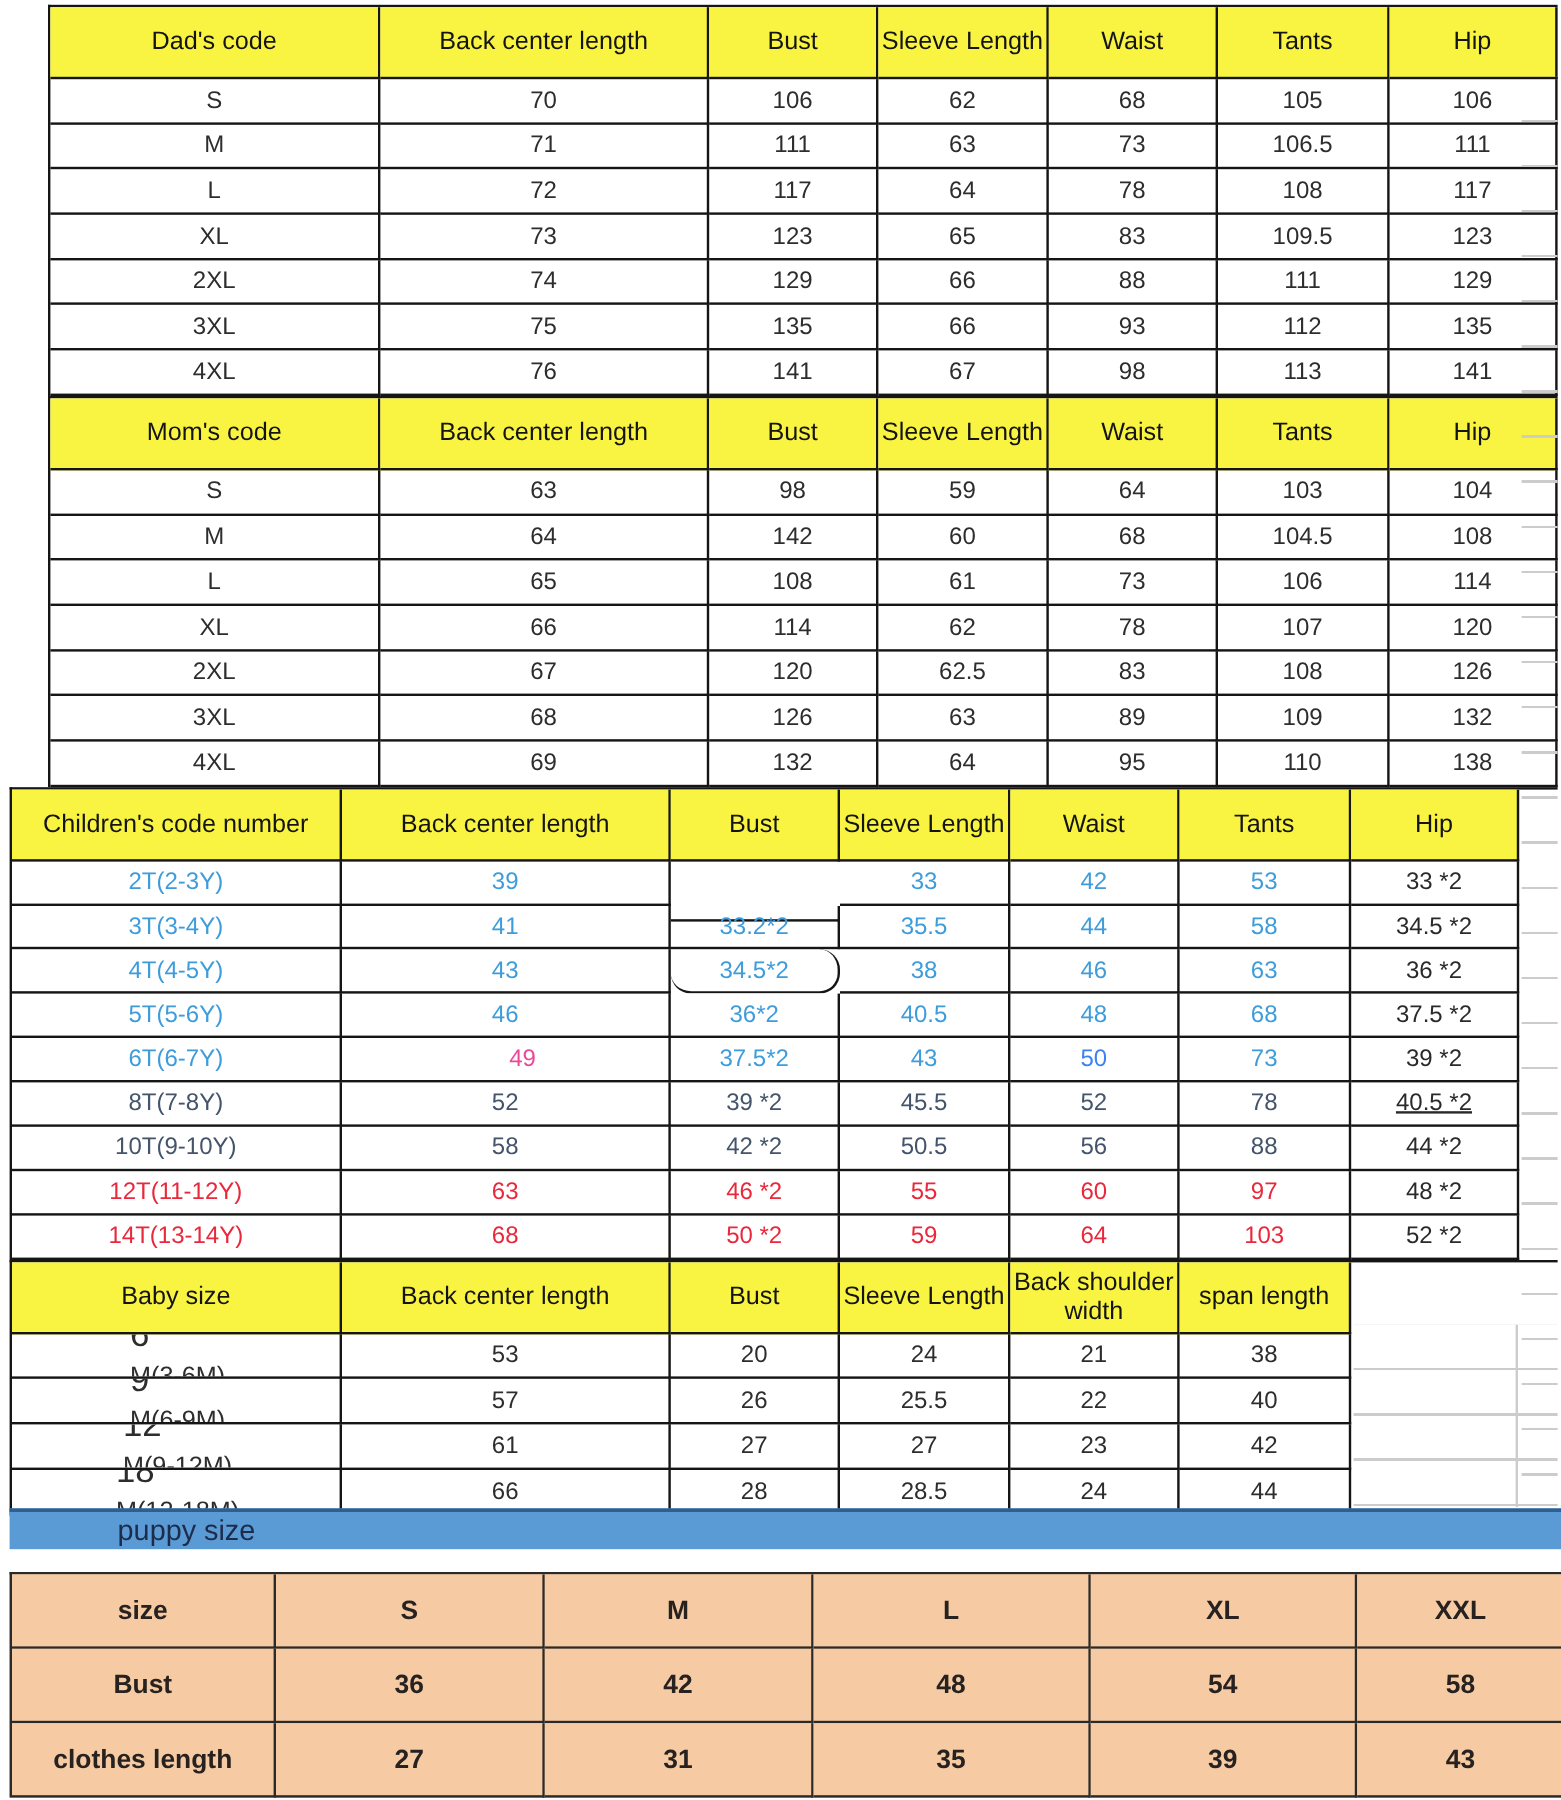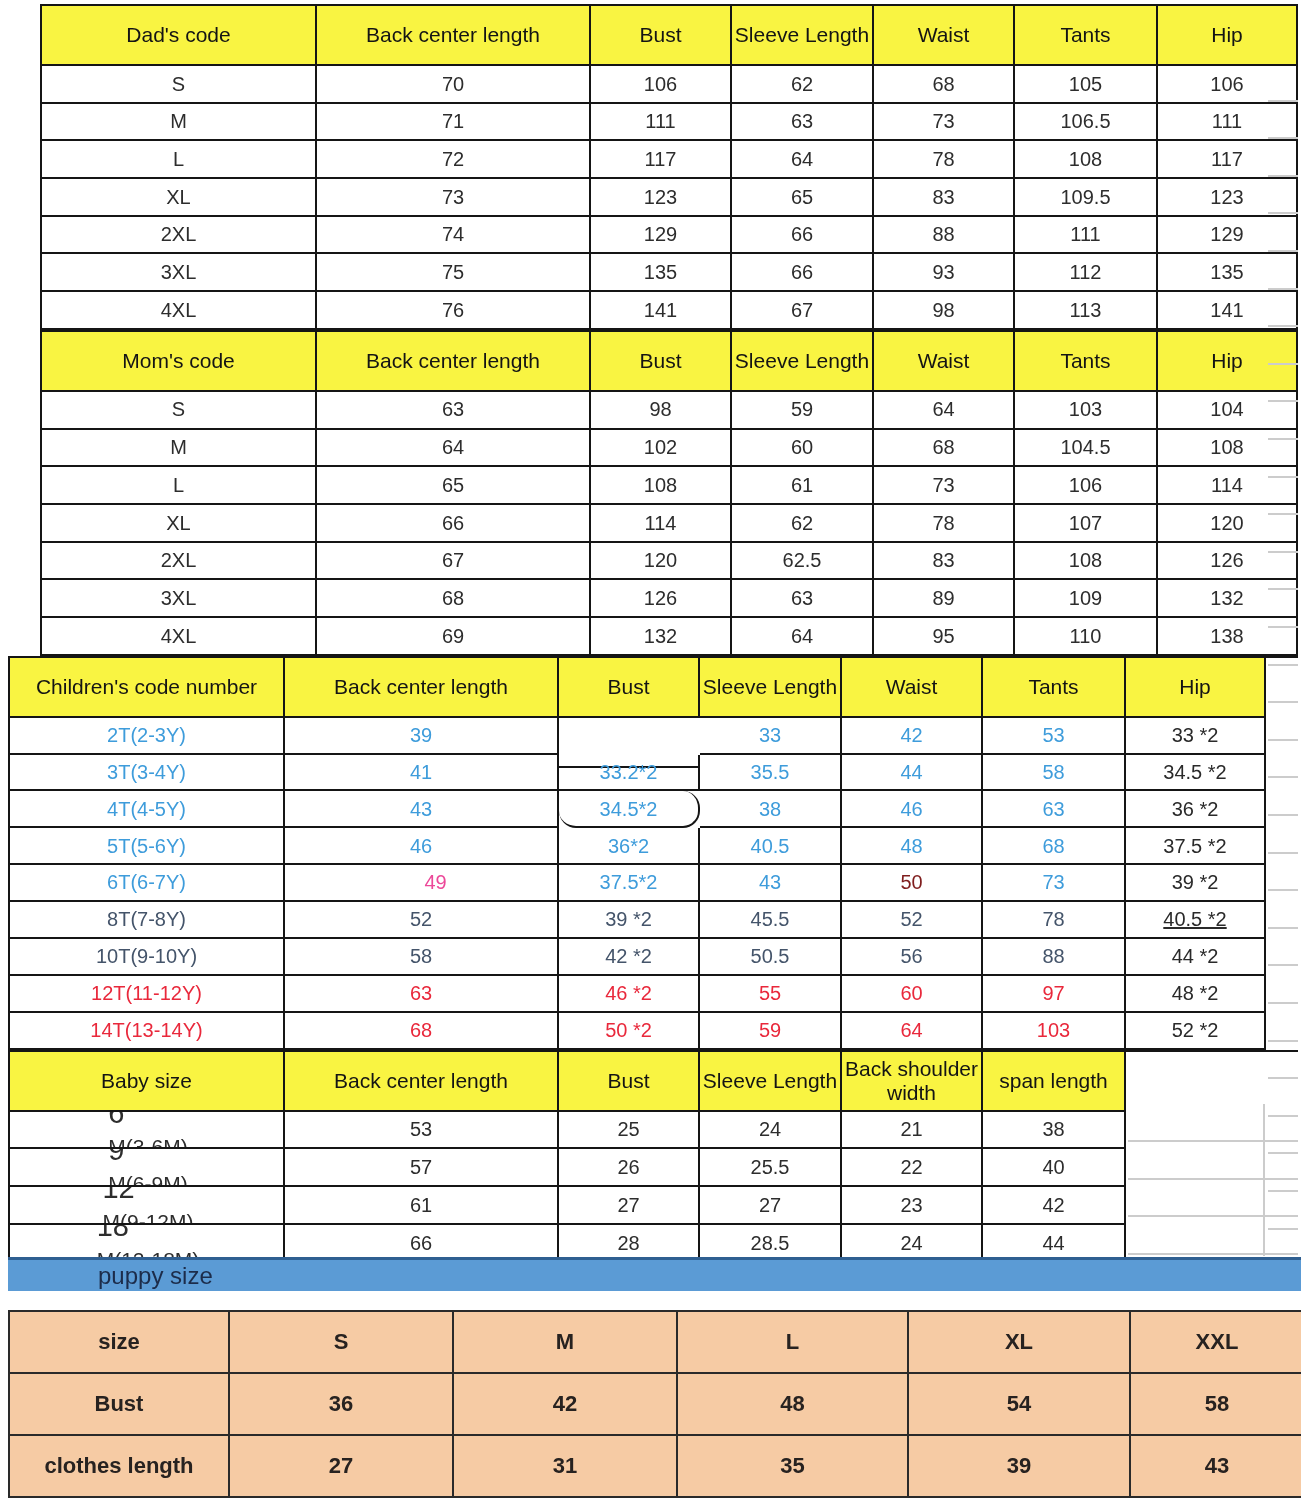--- a/index.html
+++ b/index.html
@@ -160,21 +160,21 @@
         <div class="cell th">Hip</div>
         <div class="cell">S</div>
         <div class="cell">63</div>
         <div class="cell">98</div>
         <div class="cell">59</div>
         <div class="cell">64</div>
         <div class="cell">103</div>
         <div class="cell">104</div>
         <div class="cell">M</div>
         <div class="cell">64</div>
-        <div class="cell">102</div>
+        <div class="cell">142</div>
         <div class="cell">60</div>
         <div class="cell">68</div>
         <div class="cell">104.5</div>
         <div class="cell">108</div>
         <div class="cell">L</div>
         <div class="cell">65</div>
         <div class="cell">108</div>
         <div class="cell">61</div>
         <div class="cell">73</div>
         <div class="cell">106</div>
@@ -241,21 +241,21 @@
         <div class="cell" style="color: rgb(62, 156, 219);">46</div>
         <div class="cell" style="color: rgb(62, 156, 219);">36*2</div>
         <div class="cell" style="color: rgb(62, 156, 219);">40.5</div>
         <div class="cell" style="color: rgb(62, 156, 219);">48</div>
         <div class="cell" style="color: rgb(62, 156, 219);">68</div>
         <div class="cell" style="color: rgb(42, 42, 42);">37.5 *2</div>
         <div class="cell" style="color: rgb(62, 156, 219);">6T(6-7Y)</div>
         <div class="cell" style="color: #ec4899; padding-left: 29px;">49</div>
         <div class="cell" style="color: rgb(62, 156, 219);">37.5*2</div>
         <div class="cell" style="color: rgb(62, 156, 219);">43</div>
-        <div class="cell" style="color: #7f1d1d;">50</div>
+        <div class="cell" style="color: #3b82f6;">50</div>
         <div class="cell" style="color: rgb(62, 156, 219);">73</div>
         <div class="cell" style="color: rgb(42, 42, 42);">39 *2</div>
         <div class="cell" style="color: rgb(68, 84, 106);">8T(7-8Y)</div>
         <div class="cell" style="color: rgb(68, 84, 106);">52</div>
         <div class="cell" style="color: rgb(68, 84, 106);">39 *2</div>
         <div class="cell" style="color: rgb(68, 84, 106);">45.5</div>
         <div class="cell" style="color: rgb(68, 84, 106);">52</div>
         <div class="cell" style="color: rgb(68, 84, 106);">78</div>
         <div class="cell" style="color: rgb(42, 42, 42); text-decoration: underline;">40.5 *2</div>
         <div class="cell" style="color: rgb(68, 84, 106);">10T(9-10Y)</div>
@@ -287,21 +287,21 @@
         <div class="cell th">Sleeve Length</div>
         <div class="cell th">Back shoulder width</div>
         <div class="cell th">span length</div>
         <div class="cell">
           <div class="baby-label">
             <div class="big">6</div>
             <div class="rest">M(3-6M)</div>
           </div>
         </div>
         <div class="cell">53</div>
-        <div class="cell">25</div>
+        <div class="cell">20</div>
         <div class="cell">24</div>
         <div class="cell">21</div>
         <div class="cell">38</div>
         <div class="cell">
           <div class="baby-label">
             <div class="big">9</div>
             <div class="rest">M(6-9M)</div>
           </div>
         </div>
         <div class="cell">57</div>

